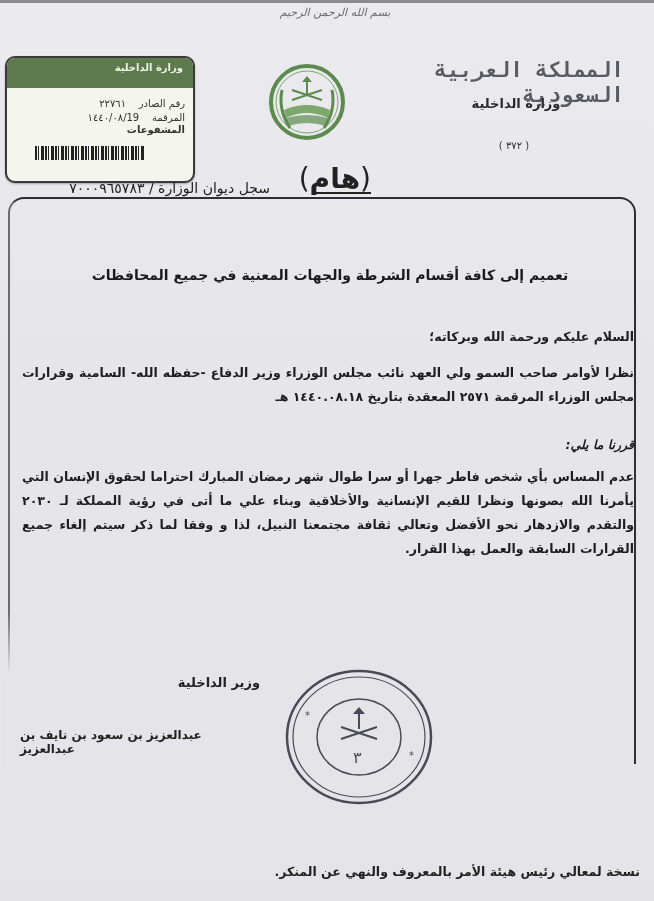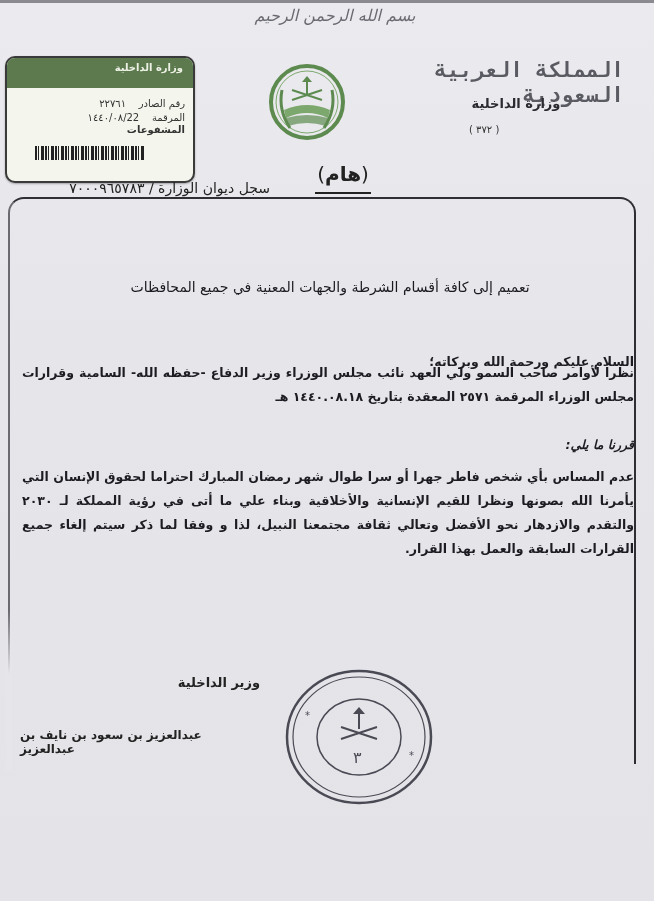--- a/index.html
+++ b/index.html
@@ -10,34 +10,34 @@
     color: #1c1c22;
     position: relative;
   }
   .page {
     position: absolute; left: 0; top: 0; width: 654px; height: 901px;
     background: linear-gradient(180deg, #ebebef 0%, #e6e5ea 40%, #e4e3e8 100%);
   }
   .topbar { position:absolute; left:0; top:0; width:654px; height:3px; background:#8a8a90; }
   .bismillah {
     position:absolute; left:250px; top:6px; width:170px; text-align:center;
-    font-family: "DejaVu Serif", serif; font-size: 16px; color:#6a6a72;
+    font-family: "DejaVu Serif", serif; font-size: 11px; color:#6a6a72;
     font-style: italic; letter-spacing: 1px;
   }
   .kingdom {
     position:absolute; right:30px; top:58px; width:230px; text-align:right;
     direction: rtl; font-family:Liberation Mono, monospace; font-size:21px; font-weight:bold;
     color:#5a5a62; letter-spacing:-1px;
   }
   .ministry {
     position:absolute; right:58px; top:96px; width:160px; text-align:center; direction:rtl;
     font-size:13px; color:#2a2a30; font-weight:bold;
   }
   .ref-number {
-    position:absolute; right:95px; top:124px; width:90px; text-align:left; direction:rtl;
+    position:absolute; right:95px; top:140px; width:90px; text-align:center; direction:rtl;
     font-size:10px; color:#333;
   }
   .emblem {
     position:absolute; left:268px; top:60px; width:78px; height:84px;
   }
   .stamp-card {
     position:absolute; left:5px; top:56px; width:186px; height:123px;
     border:2px solid #3a3a3a; border-radius:10px; background:#f4f5ec; overflow:hidden;
     box-shadow: 0 1px 2px rgba(0,0,0,0.3);
   }
@@ -49,42 +49,42 @@
   .stamp-card .barcode {
     position:absolute; left:28px; top:88px; width:110px; height:14px;
     background: repeating-linear-gradient(90deg, #222 0 2px, transparent 2px 3px, #222 3px 4px, transparent 4px 6px, #222 6px 9px, transparent 9px 10px);
   }
   .registry {
     position:absolute; left:30px; top:180px; width:240px; direction:rtl; text-align:right;
     font-size:14px; color:#222;
   }
   .important {
     position:absolute; left:315px; top:162px; width:56px; height:30px;
-    text-align:center; font-size:20px; font-weight:bold; color:#222; direction:rtl;
+    text-align:center; font-size:28px; font-weight:bold; color:#222; direction:rtl;
     border-bottom:2px solid #222;
   }
   .important .paren { font-weight:normal; }
   .frame {
     position:absolute; left:8px; top:197px; width:624px; height:565px;
     border-top:2px solid #2e2e34; border-left:2px solid #6a6a70; border-right:2px solid #2e2e34;
     border-radius:16px 16px 0 0;
   }
   .frame-left-fade {
     position:absolute; left:6px; top:610px; width:6px; height:160px;
     background: linear-gradient(180deg, rgba(230,229,234,0) 0%, #e6e5ea 40%);
   }
   .subject {
     position:absolute; left:70px; top:267px; width:520px; text-align:center; direction:rtl;
-    font-size:14px; font-weight:normal; color:#1a1a20;margin-top:12px;
+    font-size:14px; font-weight:bold; color:#1a1a20;
   }
   .body-text {
     position:absolute; left:22px; width:612px; direction:rtl; text-align:justify;
     font-size:12.5px; font-weight:bold; color:#1c1c22; line-height:24px;
   }
-  .greeting { top:325px;margin-top:25px; }
+  .greeting { top:325px; }
   .para1 { top:361px; }
   .decided { top:433px;font-style:italic; }
   .para2 { top:465px; }
   .sig-title {
     position:absolute; left:20px; top:675px; width:240px; direction:rtl; text-align:right;
     font-size:13px; font-weight:bold; color:#222; letter-spacing:4px;
   }
   .sig-name {
     position:absolute; left:20px; top:728px; width:240px; direction:rtl; text-align:left;
     font-size:12px; font-weight:bold; color:#222;
@@ -123,21 +123,21 @@
   <div class="stamp-card">
     <div class="header">وزارة الداخلية</div>
     <div class="row" style="top:40px;">
       <span>رقم الصادر</span>
       &nbsp;&nbsp;
       <span>٢٢٧٦١</span>
     </div>
     <div class="row" style="top:54px;">
       <span>المرقمة</span>
       &nbsp;&nbsp;
-      <span>١٤٤٠/٠٨/22</span>
+      <span>١٤٤٠/٠٨/19</span>
     </div>
     <div class="row" style="top:66px;font-weight:bold;">المشفوعات</div>
     <div class="barcode"></div>
   </div>
 
   <div class="registry">
     <span>سجل ديوان الوزارة /</span>
     <span>٧٠٠٠٩٦٥٧٨٣</span>
   </div>
 
@@ -163,13 +163,14 @@
     <ellipse cx="76" cy="70" rx="66" ry="60" fill="none" stroke="#4a4a55" stroke-width="1.2"></ellipse>
     <ellipse cx="76" cy="70" rx="42" ry="38" fill="none" stroke="#4a4a55" stroke-width="1.5"></ellipse>
     <path d="M76 40 l-6 7 h12 z" fill="#4a4a55"></path>
     <rect x="75" y="46" width="2" height="16" fill="#4a4a55"></rect>
     <path d="M58 72 L94 60 M58 60 L94 72" stroke="#4a4a55" stroke-width="2"></path>
     <text x="70" y="96" font-size="16" fill="#4a4a55" font-family="DejaVu Sans, sans-serif">٣</text>
     <text x="22" y="52" font-size="10" fill="#4a4a55">*</text>
     <text x="126" y="92" font-size="10" fill="#4a4a55">*</text>
   </svg>
 
+  <div class="copy-note">نسخة لمعالي رئيس هيئة الأمر بالمعروف والنهي عن المنكر.</div>
 </div>
 
 </body></html>

